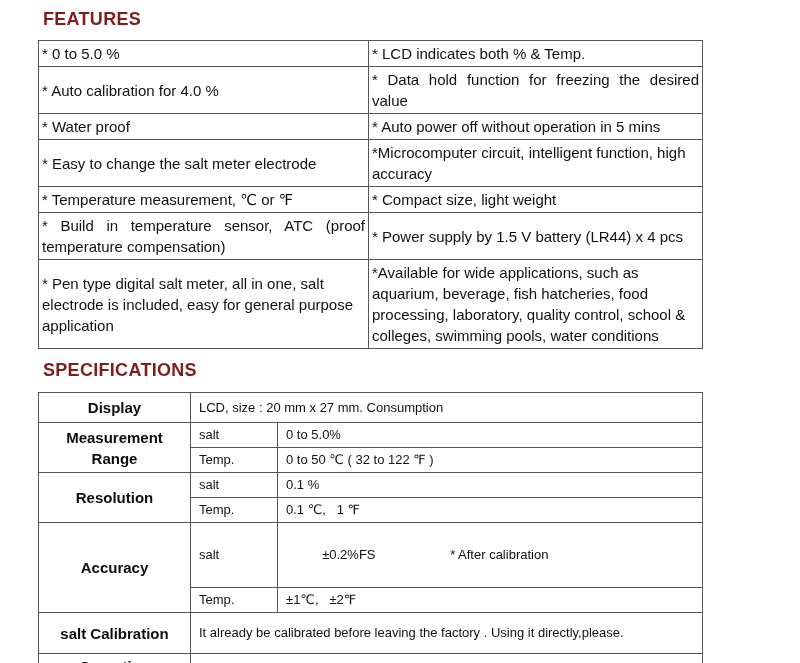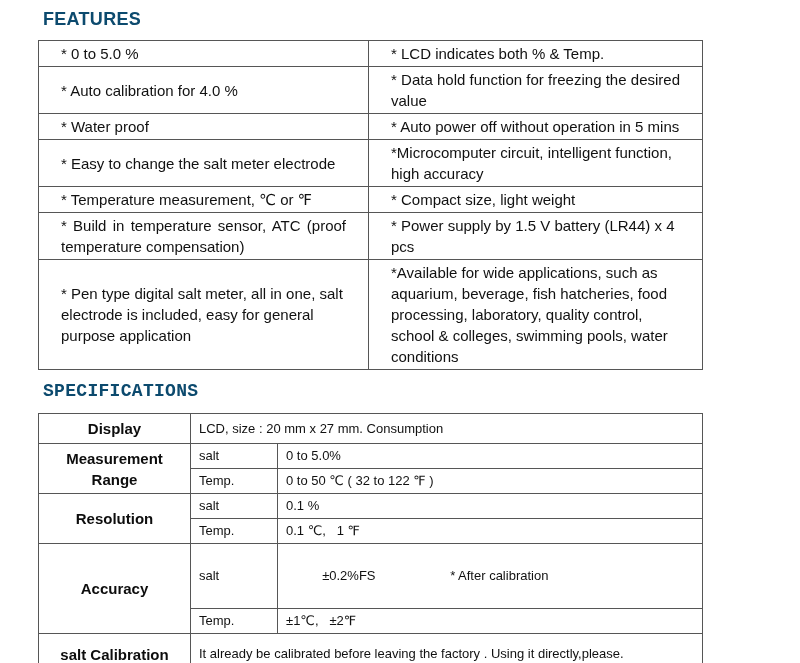--- a/index.html
+++ b/index.html
@@ -13,47 +13,46 @@
     font-family: "Liberation Sans", "DejaVu Sans", sans-serif;
     color: #111111;
     overflow: hidden;
   }
   .page {
     padding: 8px 0 0 38px;
   }
   h1.sec-heading {
     font-size: 18px;
     font-weight: bold;
-    color: #0c4a6e;
+    color: #7f1d1d;
     margin: 0 0 10px 5px;
     letter-spacing: 0.3px;
     line-height: 22px;
   }
   h1.sec-heading.second {
     margin-top: 10px;
     margin-bottom: 11px;
-    font-family: Liberation Mono, monospace;
   }
   table {
     border-collapse: collapse;
     table-layout: fixed;
     width: 664px;
   }
   td, th {
     border: 1px solid #565656;
     overflow: hidden;
   }
   
   .features {
     margin-bottom: 9px;
   }
   .features td {
     font-size: 15px;
     line-height: 21px;
-    padding: 2px 22px;
+    padding: 2px 3px;
     vertical-align: middle;
   }
   .features td.just {
     text-align: justify;
   }
   
   .specs th.lbl {
     font-size: 15px;
     font-weight: bold;
     text-align: center;

